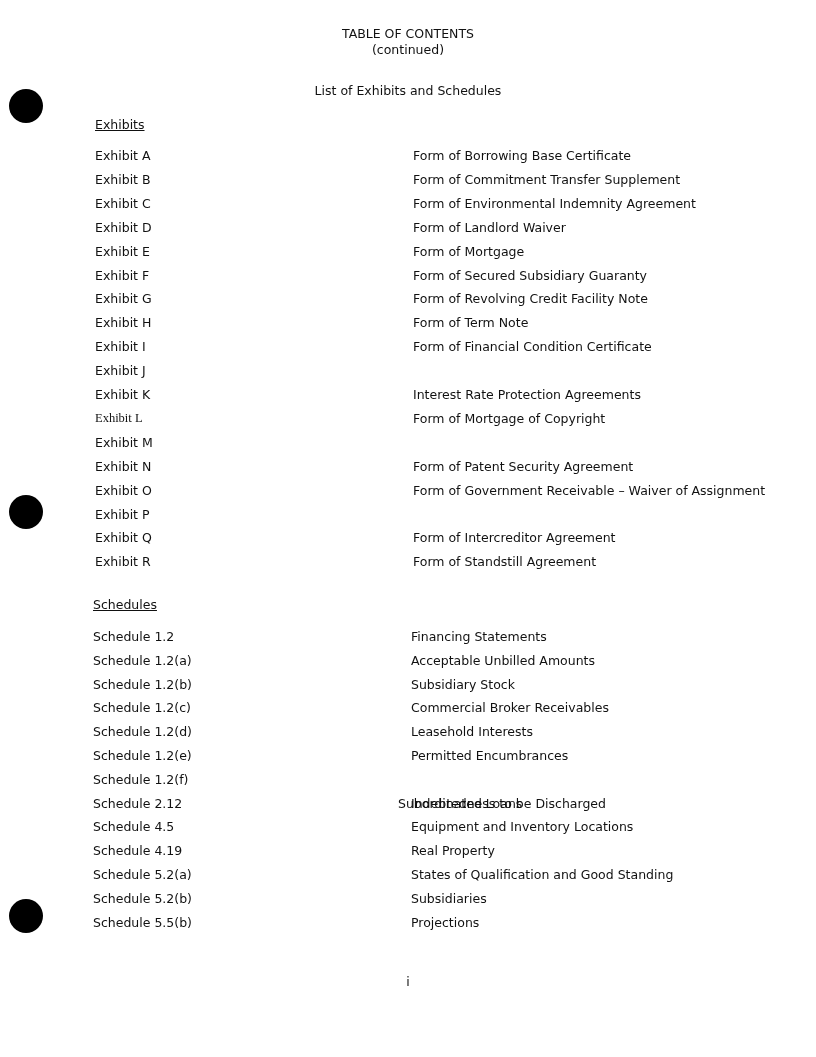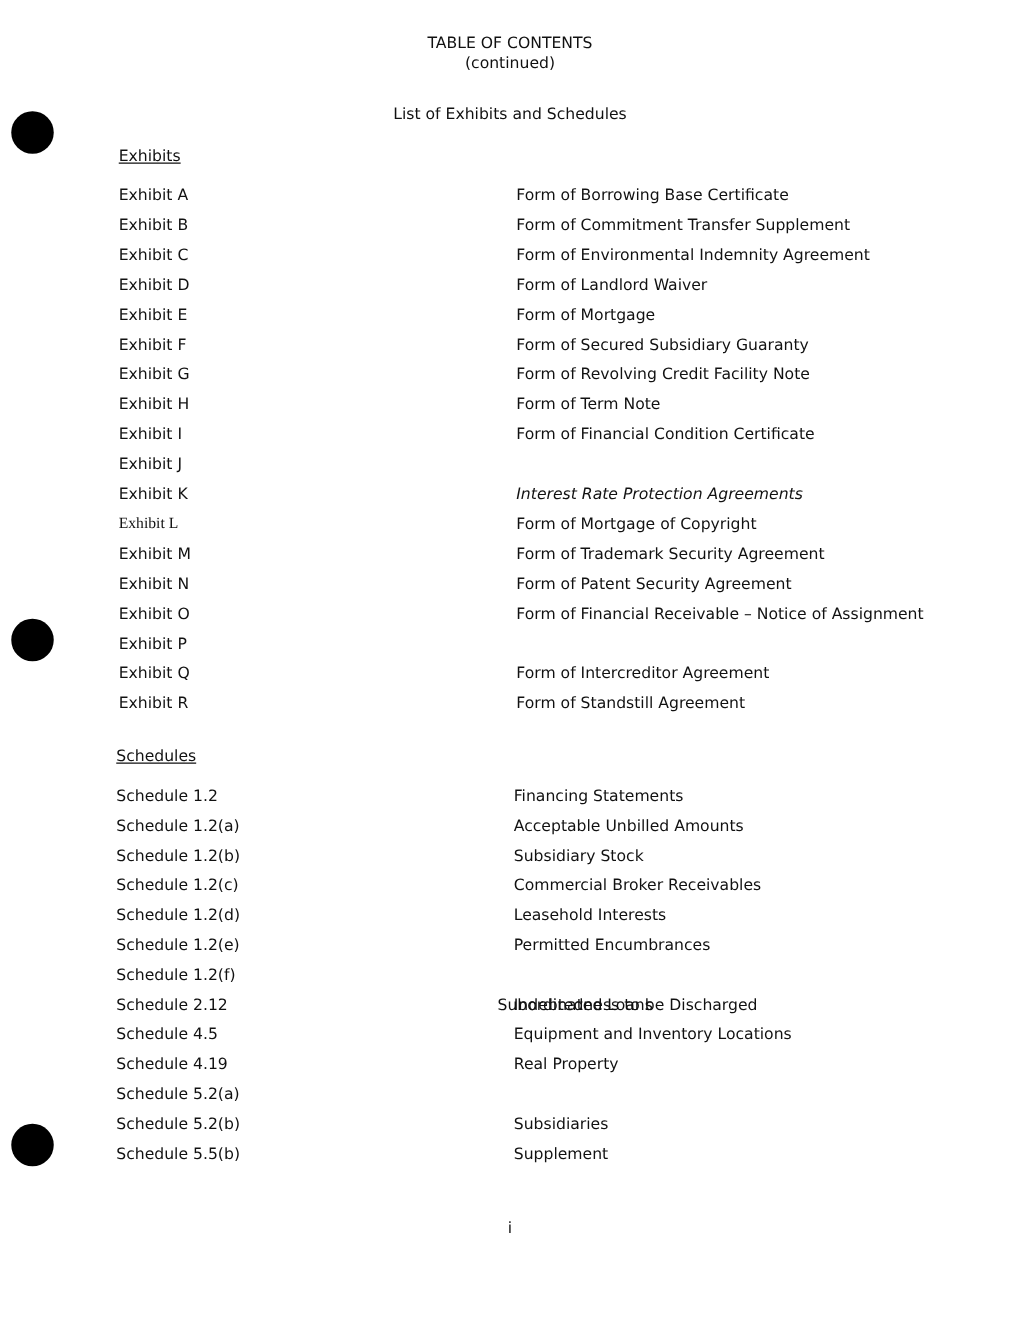--- a/index.html
+++ b/index.html
@@ -58,37 +58,36 @@
     </div>
     <div class="row" style="top: 339.2px;">
       <span class="left" style="left: 95px;">Exhibit I</span>
       <span class="right" style="left: 413px; text-align: right;">Form of Financial Condition Certificate</span>
     </div>
     <div class="row" style="top: 363.1px;">
       <span class="left" style="left: 95px;">Exhibit J</span>
     </div>
     <div class="row" style="top: 387px;">
       <span class="left" style="left: 95px;">Exhibit K</span>
-      <span class="right" style="left: 413px; font-style: italic;">Interest Rate Protection Agreements</span>
+      <span class="right" style="left: 413px;">Interest Rate Protection Agreements</span>
     </div>
     <div class="row" style="top: 410.9px;">
       <span class="left" style="left: 95px; font-family: Liberation Serif, serif;">Exhibit L</span>
       <span class="right" style="left: 413px;">Form of Mortgage of Copyright</span>
     </div>
     <div class="row" style="top: 434.8px;">
       <span class="left" style="left: 95px;">Exhibit M</span>
-      <span class="right" style="left: 413px;">Form of Trademark Security Agreement</span>
     </div>
     <div class="row" style="top: 458.7px;">
       <span class="left" style="left: 95px;">Exhibit N</span>
       <span class="right" style="left: 413px;">Form of Patent Security Agreement</span>
     </div>
     <div class="row" style="top: 482.6px;">
       <span class="left" style="left: 95px;">Exhibit O</span>
-      <span class="right" style="left: 413px;">Form of Financial Receivable – Notice of Assignment</span>
+      <span class="right" style="left: 413px;">Form of Government Receivable – Waiver of Assignment</span>
     </div>
     <div class="row" style="top: 506.5px;">
       <span class="left" style="left: 95px;">Exhibit P</span>
     </div>
     <div class="row" style="top: 530.4px; padding-left: 48px;">
       <span class="left" style="left: 95px;">Exhibit Q</span>
       <span class="right" style="left: 413px;">Form of Intercreditor Agreement</span>
     </div>
     <div class="row" style="top: 554.3px;">
       <span class="left" style="left: 95px;">Exhibit R</span>
@@ -133,24 +132,25 @@
     <div class="row" style="top: 819.4px;">
       <span class="left" style="left: 93px;">Schedule 4.5</span>
       <span class="right" style="left: 411px;">Equipment and Inventory Locations</span>
     </div>
     <div class="row" style="top: 843.2px;">
       <span class="left" style="left: 93px;">Schedule 4.19</span>
       <span class="right" style="left: 411px;">Real Property</span>
     </div>
     <div class="row" style="top: 867px; text-align: center;">
       <span class="left" style="left: 93px;">Schedule 5.2(a)</span>
+      <span class="right" style="left: 411px;">States of Qualification and Good Standing</span>
     </div>
     <div class="row" style="top: 890.8px;">
       <span class="left" style="left: 93px;">Schedule 5.2(b)</span>
       <span class="right" style="left: 411px;">Subsidiaries</span>
     </div>
     <div class="row" style="top: 914.6px;">
       <span class="left" style="left: 93px;">Schedule 5.5(b)</span>
-      <span class="right" style="left: 411px;">Supplement</span>
+      <span class="right" style="left: 411px;">Projections</span>
     </div>
   </div>
 
 <div class="center" style="top:974px;">i</div>
 
 </body></html>

